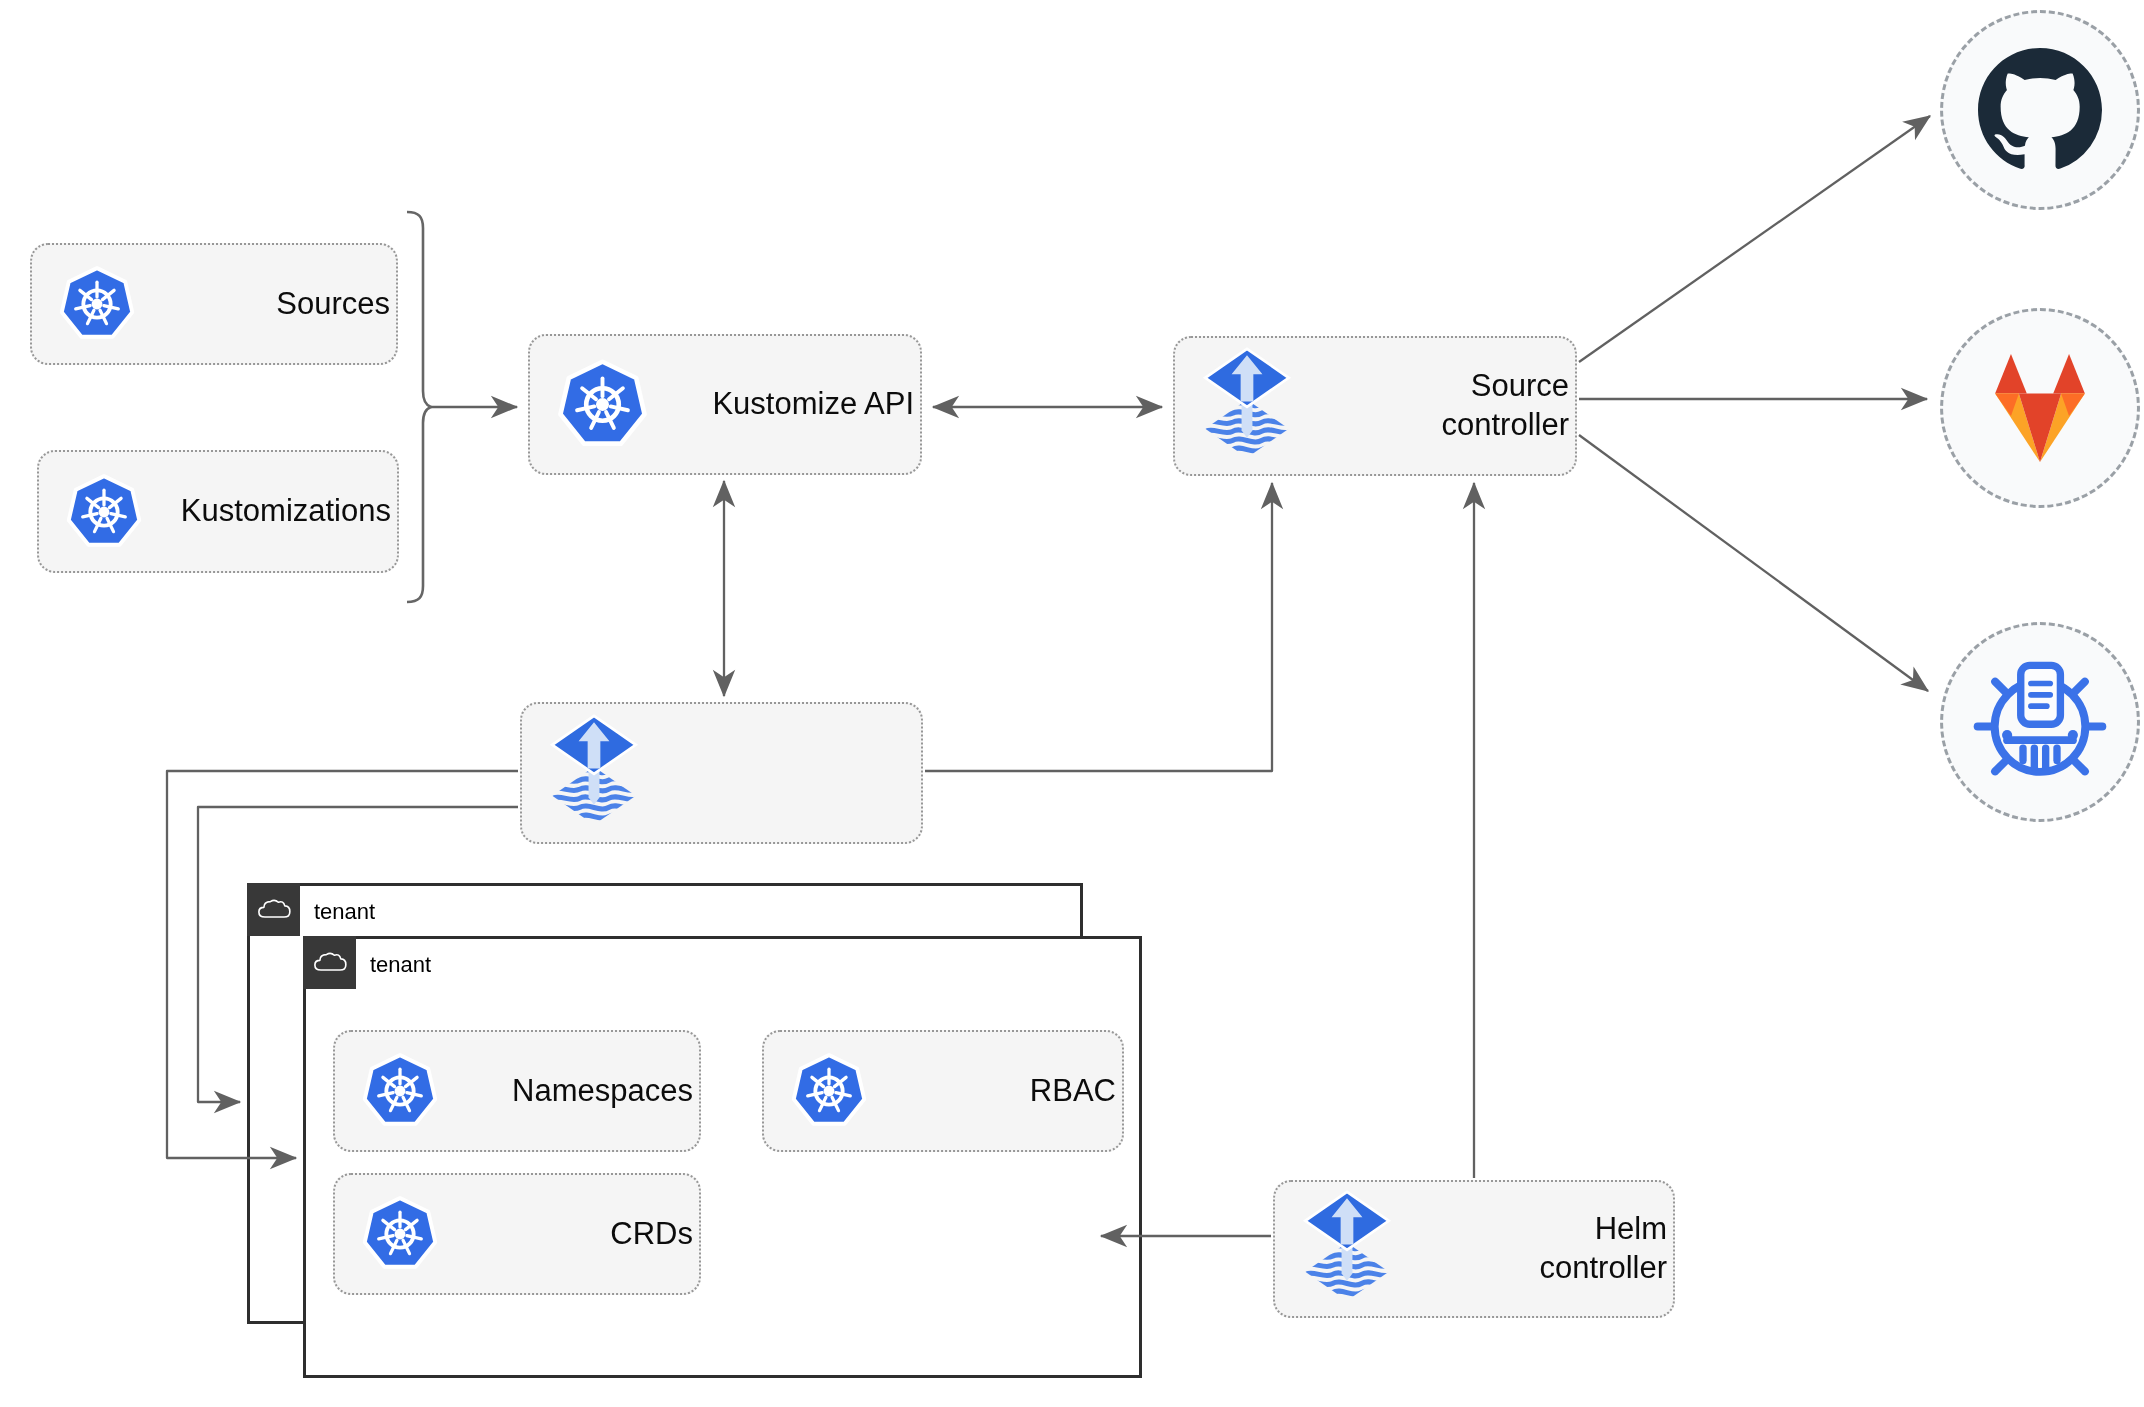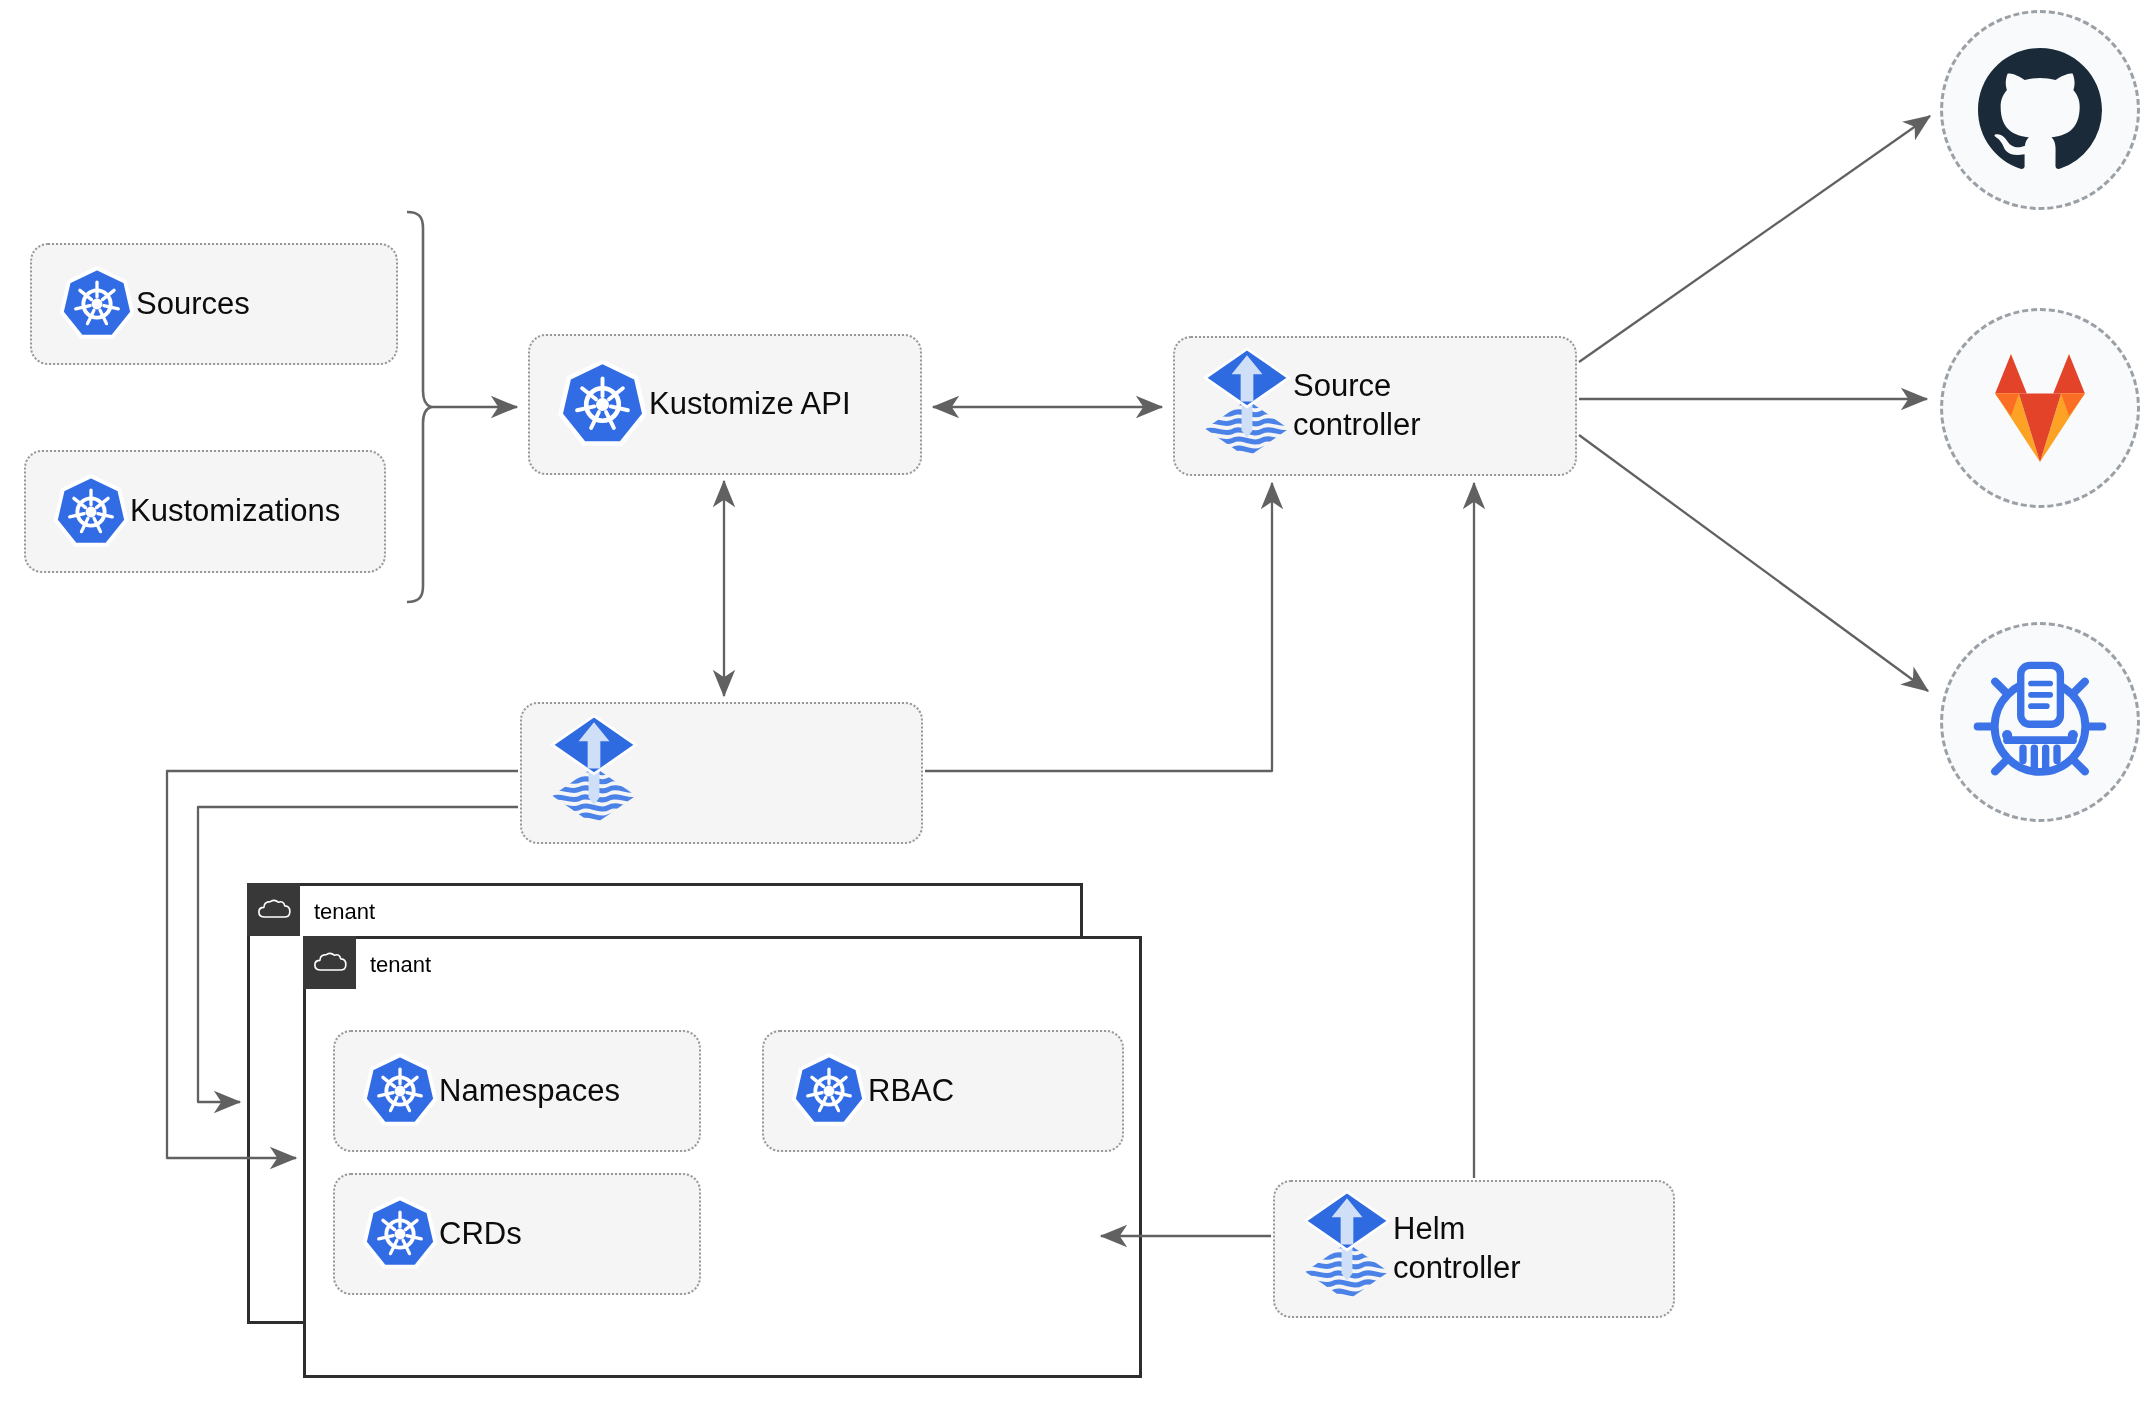--- a/index.html
+++ b/index.html
@@ -9,21 +9,21 @@
   }
   .stage{position:absolute;left:0;top:0;width:2144px;height:1407px;}
 
   
   .pill{
     position:absolute;background:#f5f5f5;border:2px dotted #979797;border-radius:18px;
     display:flex;align-items:center;box-sizing:border-box;
   }
   .pill .icon{flex:0 0 auto;margin-left:26px;}
   .pill .label{
-    flex:1;text-align:left;font-size:31px;color:#0c0c0c;line-height:1.25;
+    flex:1;text-align:right;font-size:31px;color:#0c0c0c;line-height:1.25;
     padding-right:6px;
   }
   .pill .label .li{display:inline-block;}
   .pill .label .narrow{max-width:175px;}
 
   .icon.k8s{width:78px;height:78px;}
   .icon.k8s-lg{width:93px;height:93px;}
   .icon.flux{width:92px;height:118px;}
   .icon.helmicon{width:98px;height:80px;}
 
@@ -176,21 +176,21 @@
     <div class="tenant-label">tenant</div>
   </div>
 
   <div class="pill z3" style="left:30px;top:243px;width:368px;height:122px">
     <svg class="icon k8s" viewBox="0 0 100 100">
         <use href="#sym-k8s"></use>
       </svg>
     <div class="label"><span class="li">Sources</span></div>
   </div>
 
-  <div class="pill z3" style="left:24px;top:450px;width:362px;height:123px">
+  <div class="pill z3" style="left:37px;top:450px;width:362px;height:123px">
     <svg class="icon k8s" viewBox="0 0 100 100">
         <use href="#sym-k8s"></use>
       </svg>
     <div class="label"><span class="li">Kustomizations</span></div>
   </div>
 
   <div class="pill z3" style="left:528px;top:334px;width:394px;height:141px">
     <svg class="icon k8s-lg" viewBox="0 0 100 100">
         <use href="#sym-k8s"></use>
       </svg>

